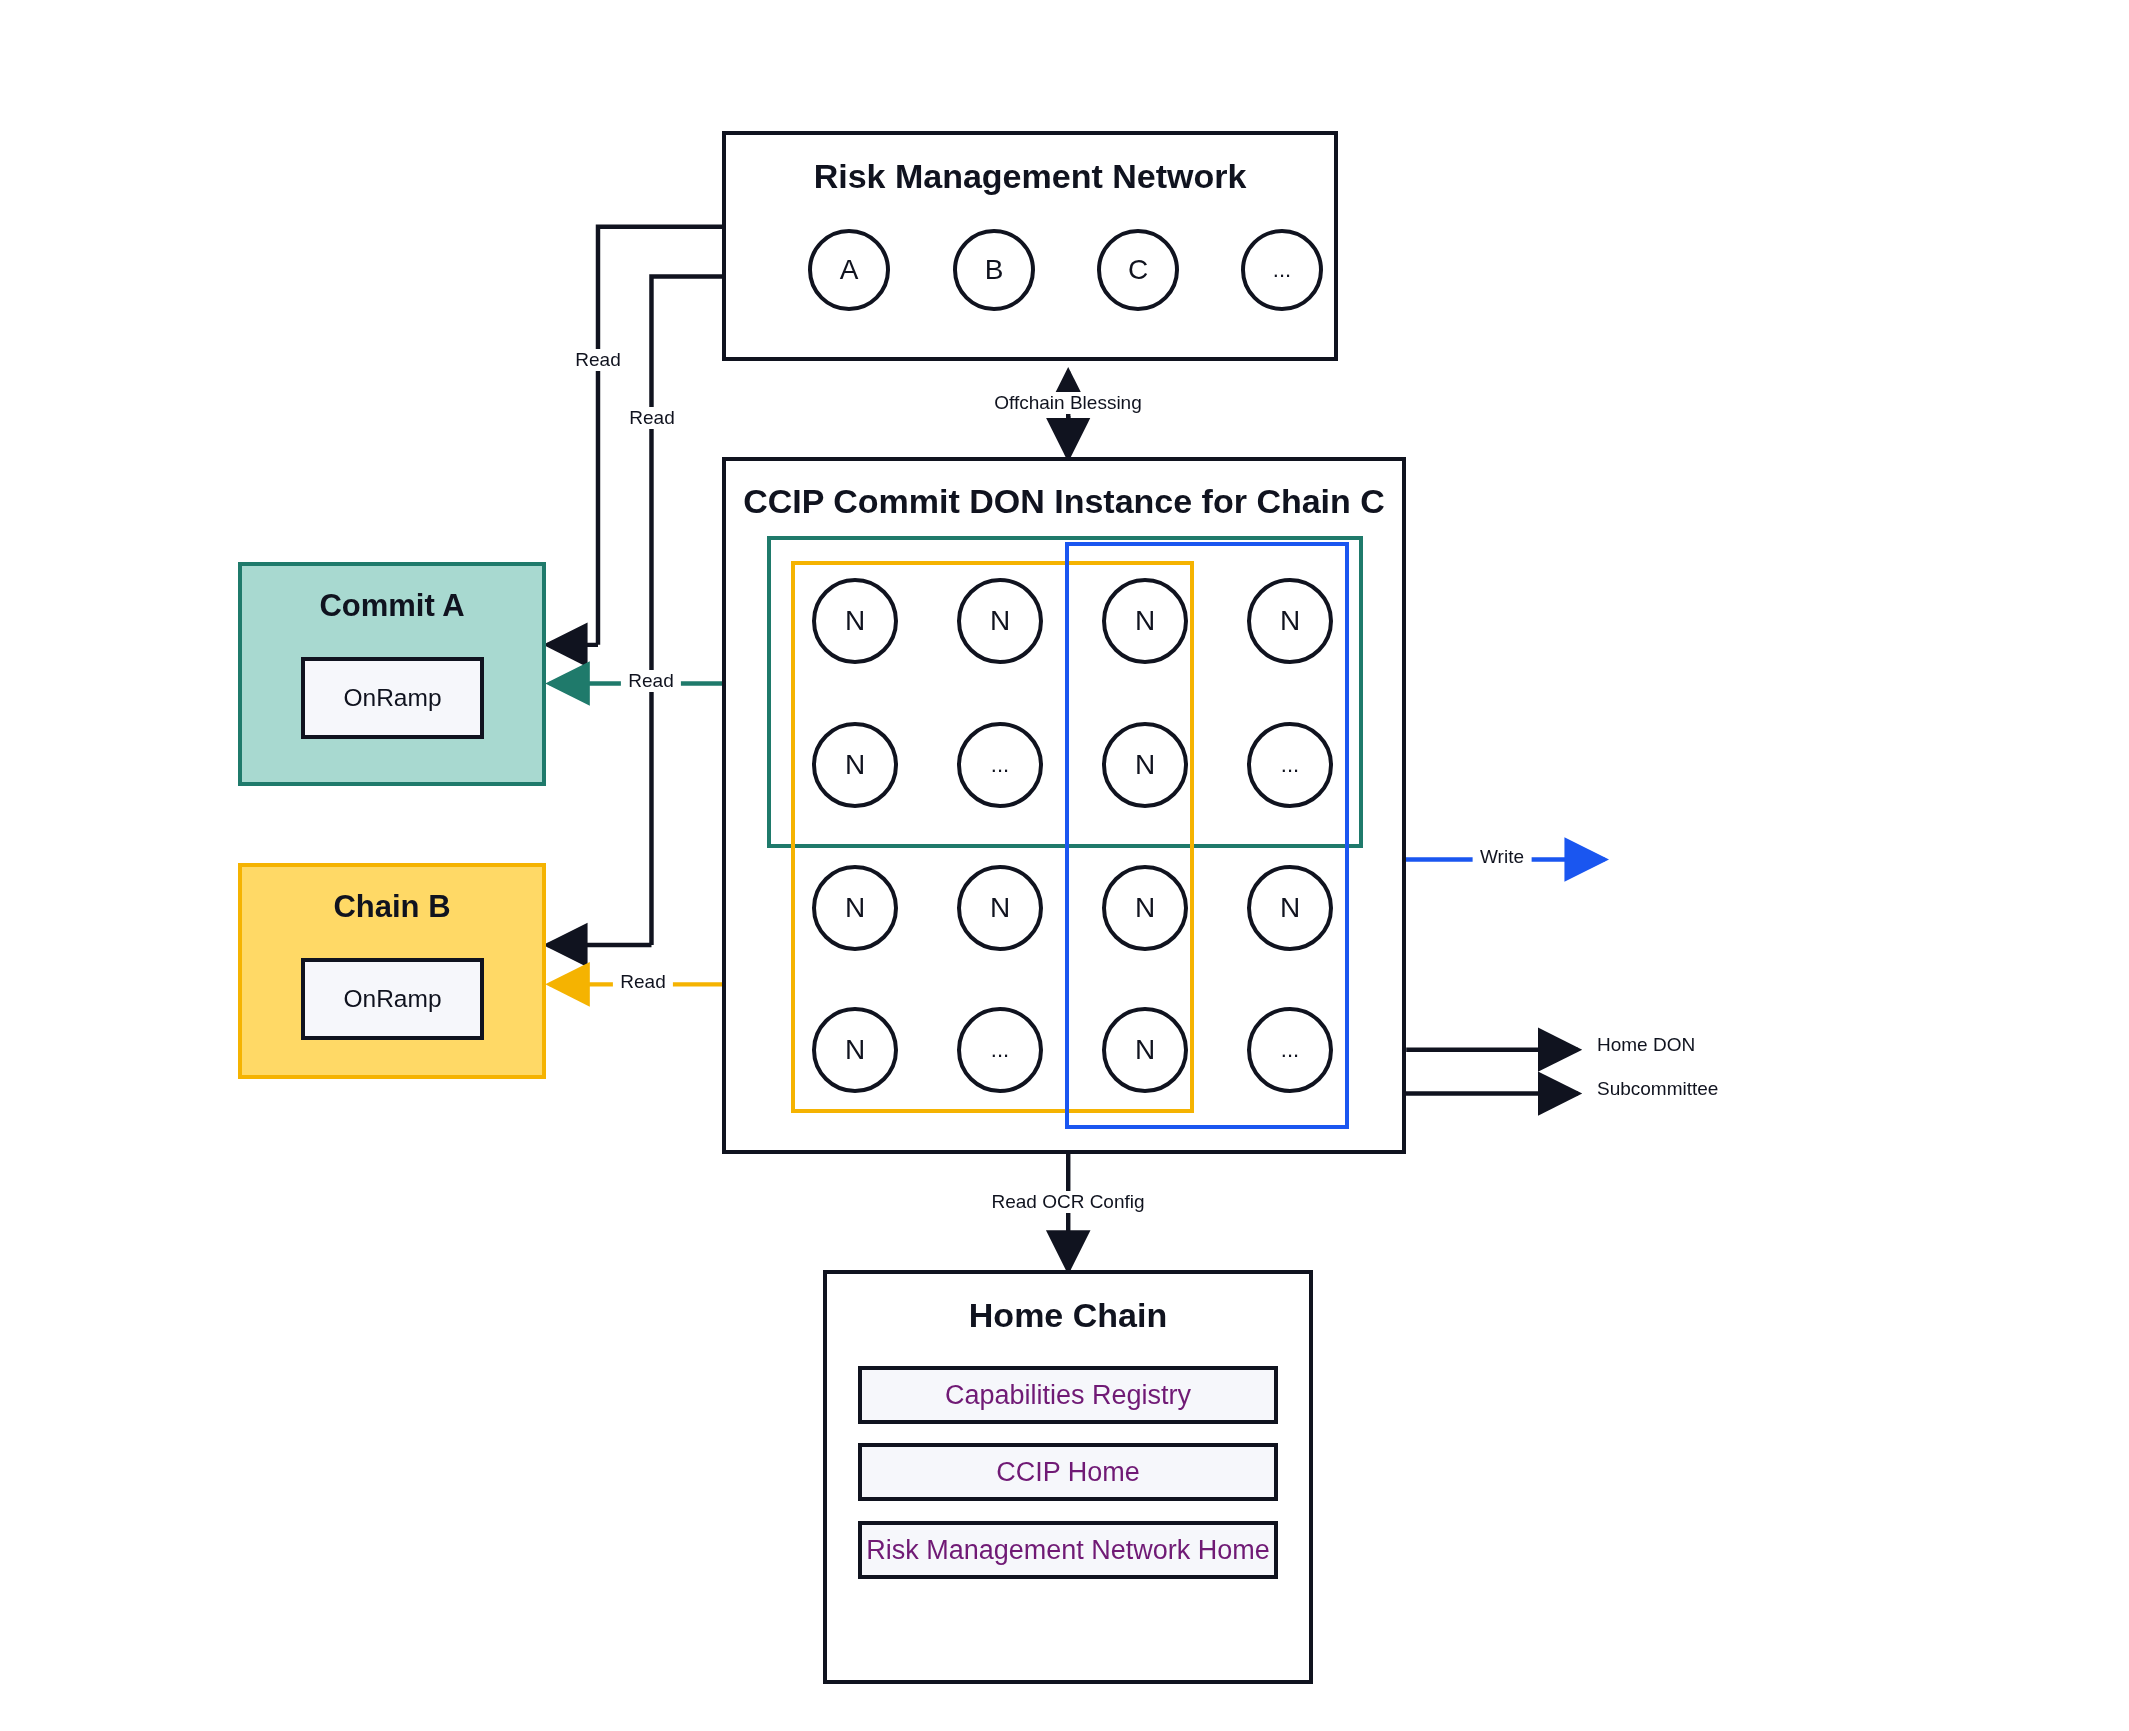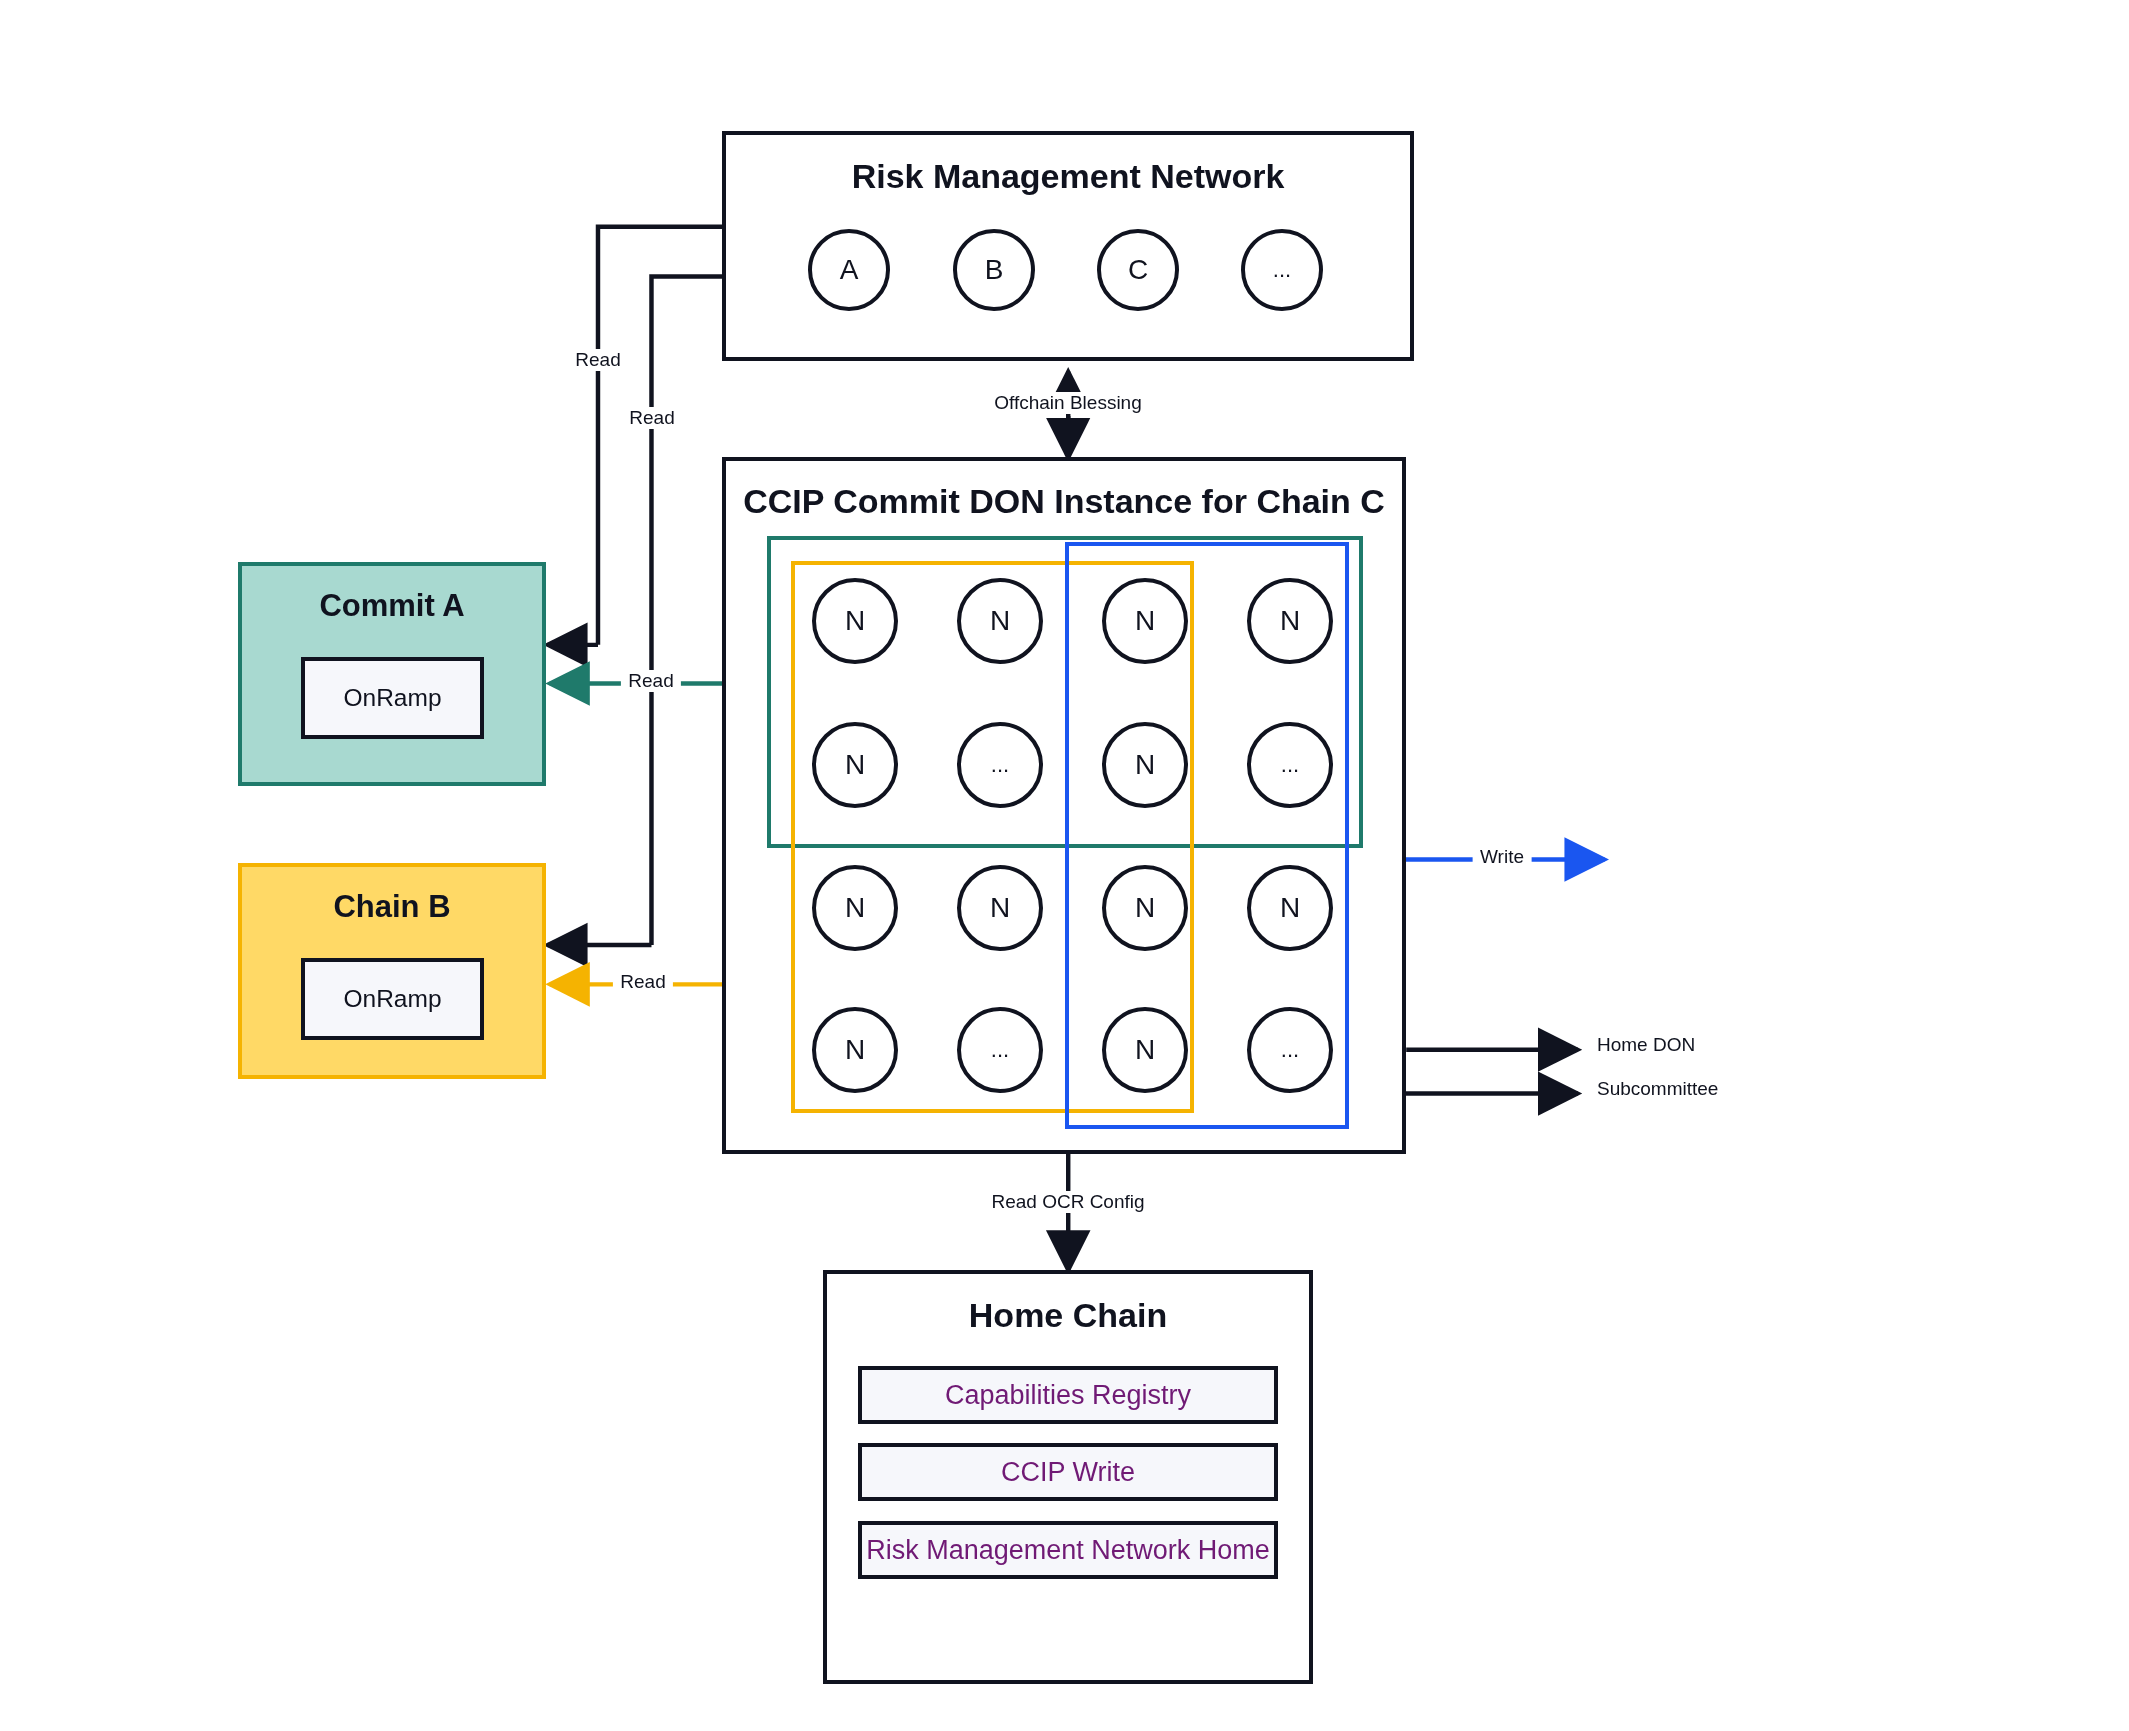--- a/index.html
+++ b/index.html
@@ -64,21 +64,21 @@
 
     <path d="M1816,1157 L2160,1157" fill="none" stroke="#1a56f0" stroke-width="6" marker-end="url(#ar-blue)"></path>
 
     <path d="M1893,1413 L2124,1413" fill="none" stroke="#10131f" stroke-width="6" marker-end="url(#ar-ink)"></path>
 
     <path d="M1816,1472 L2124,1472" fill="none" stroke="#10131f" stroke-width="6" marker-end="url(#ar-ink)"></path>
 
     <path d="M1438,1553 L1438,1710" fill="none" stroke="#10131f" stroke-width="6" marker-end="url(#ar-ink)"></path>
   </svg>
 
-  <div class="box" style="left:722px;top:131px;width:692px;height:230px;">
+  <div class="box" style="left:722px;top:131px;width:616px;height:230px;">
     <div class="box-title" style="top:22px;font-size:34px;">Risk Management Network</div>
     <div class="node" style="left:82px;top:94px;width:82px;height:82px;">A</div>
     <div class="node" style="left:227px;top:94px;width:82px;height:82px;">B</div>
     <div class="node" style="left:371px;top:94px;width:82px;height:82px;">C</div>
     <div class="node" style="left:515px;top:94px;width:82px;height:82px;font-size:22px;">...</div>
   </div>
 
   <div class="box" style="left:722px;top:457px;width:684px;height:697px;">
     <div class="box-title" style="top:21px;font-size:34px;">CCIP Commit DON Instance for Chain C</div>
   </div>
@@ -114,21 +114,21 @@
 
   <div class="chain" style="left:238px;top:863px;width:308px;height:216px;background:#ffd966;border:4.5px solid #f5b301;box-sizing:border-box;">
     <div class="chain-title" style="top:22px;">Chain B</div>
     <div class="ramp" style="left:59px;top:91px;width:183px;height:82px;">OnRamp</div>
   </div>
 
 
   <div class="box" style="left:823px;top:1270px;width:490px;height:414px;text-decoration:underline;">
     <div class="box-title" style="top:22px;font-size:34px;">Home Chain</div>
     <div class="hc-item" style="left:31px;top:92px;width:420px;height:58px;">Capabilities Registry</div>
-    <div class="hc-item" style="left:31px;top:169px;width:420px;height:58px;">CCIP Write</div>
+    <div class="hc-item" style="left:31px;top:169px;width:420px;height:58px;">CCIP Home</div>
     <div class="hc-item" style="left:31px;top:247px;width:420px;height:58px;">Risk Management Network Home</div>
   </div>
 
   <div class="lbl ctr chip" style="left:598px;top:349px;">Read</div>
 
   <div class="lbl ctr chip" style="left:652px;top:407px;">Read</div>
 
   <div class="lbl ctr chip" style="left:1068px;top:392px;">Offchain Blessing</div>
 
   <div class="lbl ctr chip" style="left:651px;top:670px;">Read</div>

